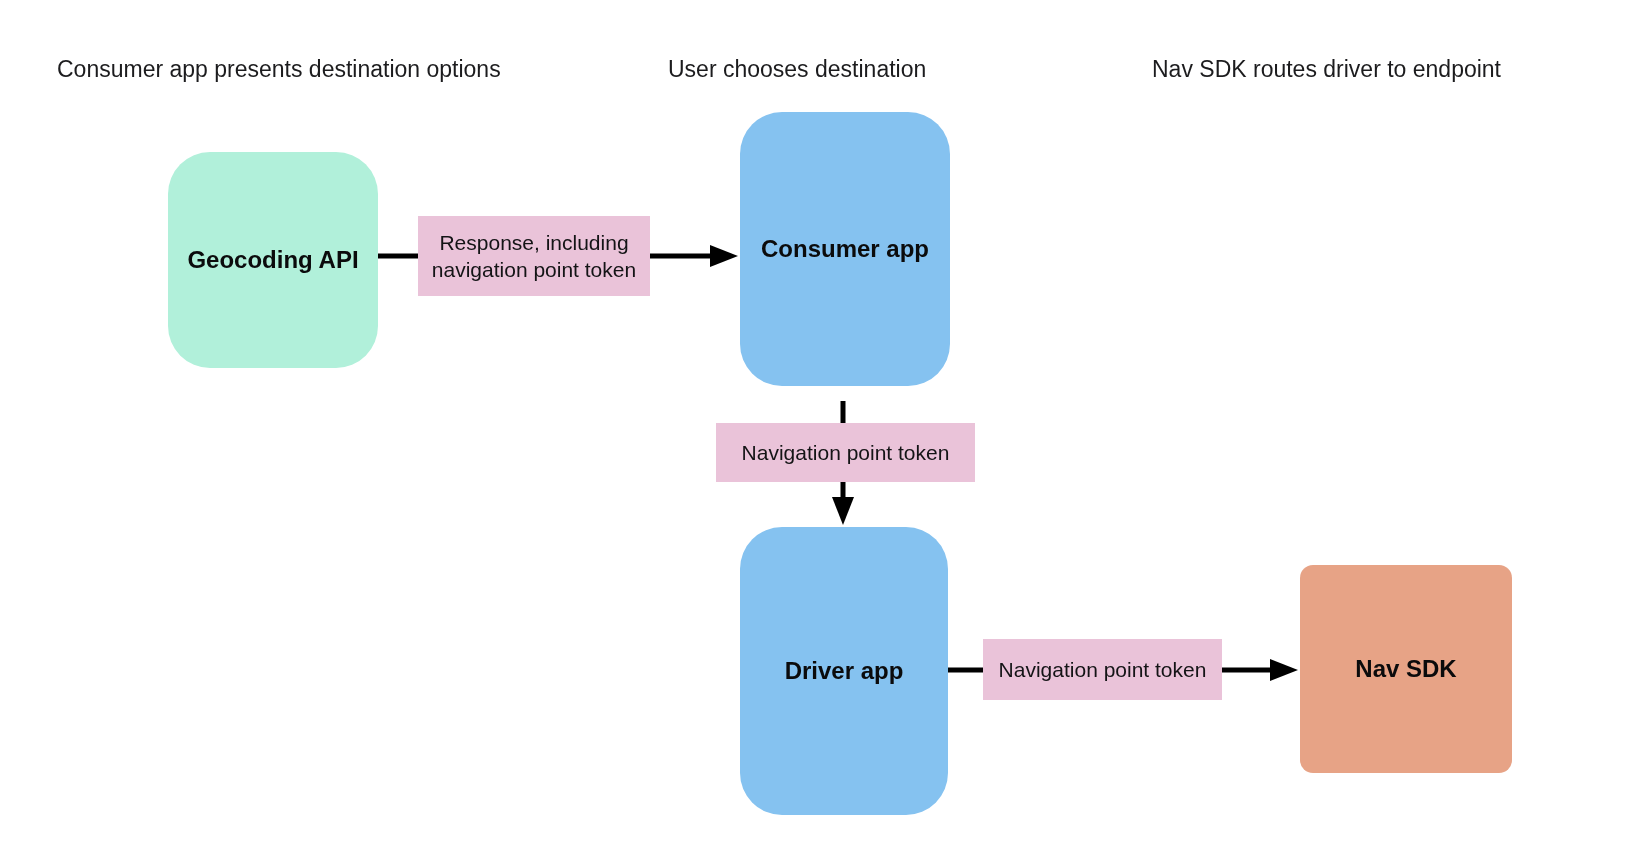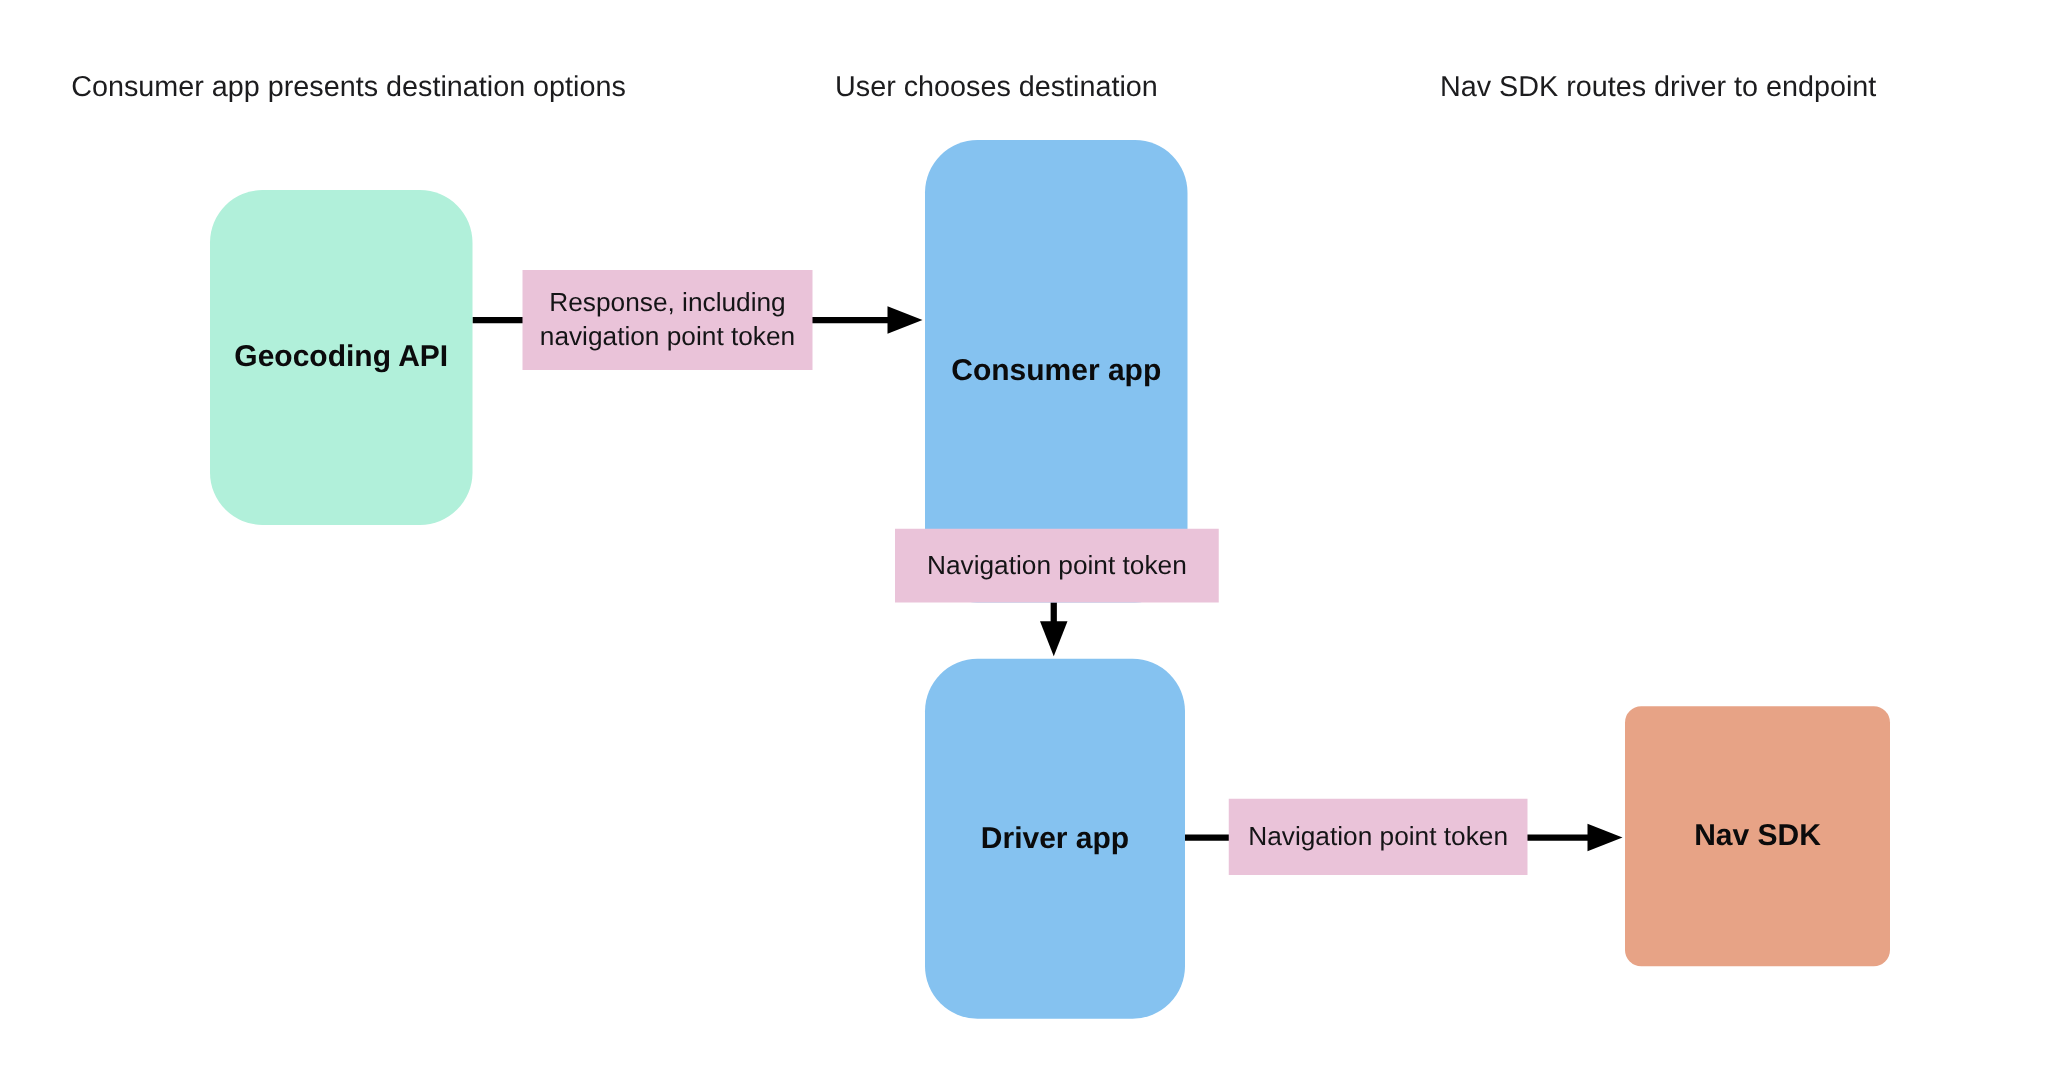--- a/index.html
+++ b/index.html
@@ -39,22 +39,22 @@
     font-size: 24px;
     font-weight: bold;
     color: #0b0b0c;
     text-align: center;
     z-index: 2;
   }
   .node--green  { background: #b1f0da; }
   .node--blue   { background: #85c2f0; }
   .node--orange { background: #e7a386; }
 
-  #node-geocoding { left: 168px;  top: 152px; width: 210px; height: 268px; }
-  #node-consumer  { left: 740px;  top: 112px; width: 210px; height: 370px; }
+  #node-geocoding { left: 168px;  top: 152px; width: 210px; height: 216px; }
+  #node-consumer  { left: 740px;  top: 112px; width: 210px; height: 274px; }
   #node-driver    { left: 740px;  top: 527px; width: 208px; height: 288px; text-align: center; }
   #node-navsdk    { left: 1300px; top: 565px; width: 212px; height: 208px; border-radius: 13px; }
 
   .edge-label {
     position: absolute;
     background: #eac3d9;
     display: flex;
     align-items: center;
     justify-content: center;
     text-align: center;

